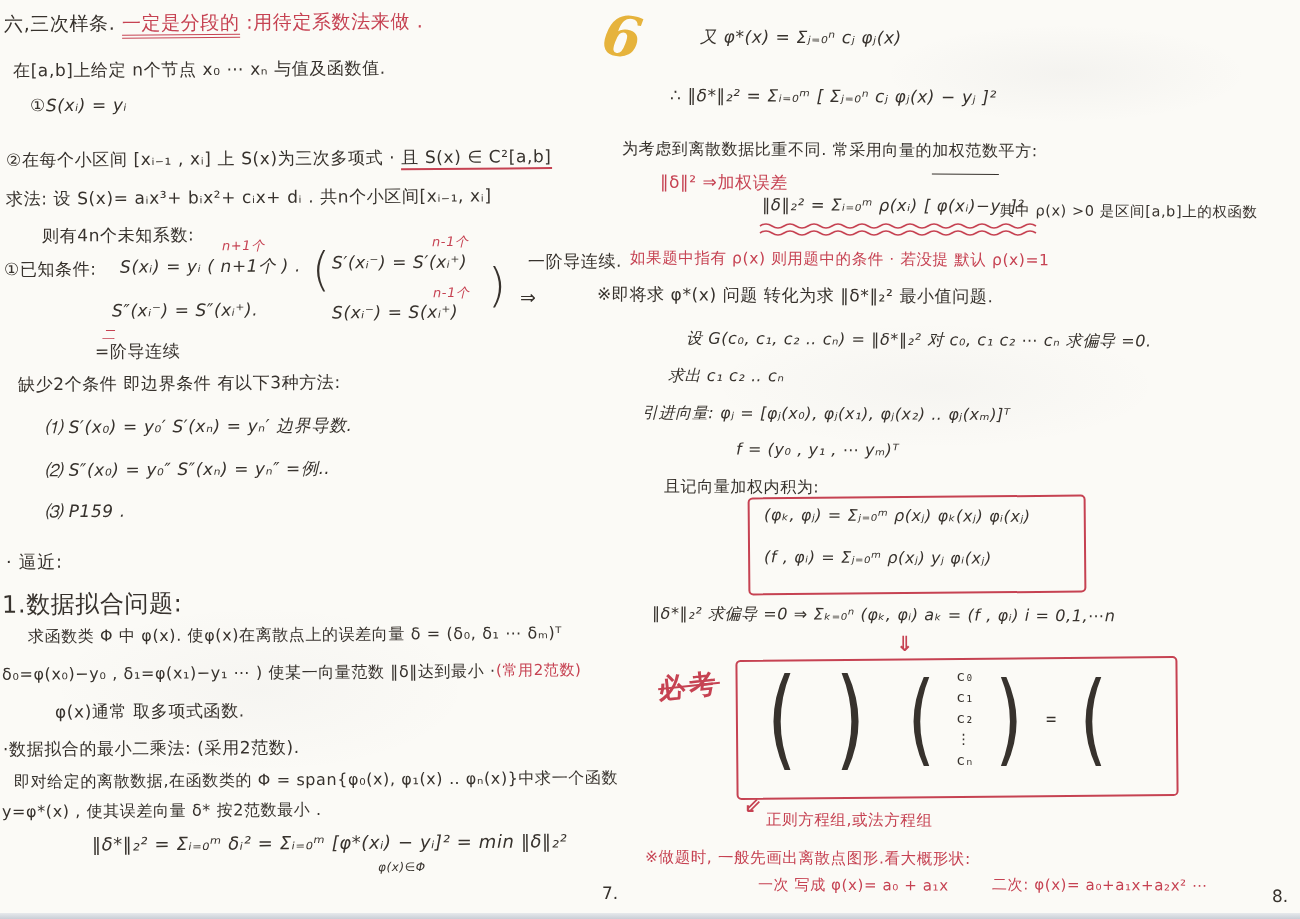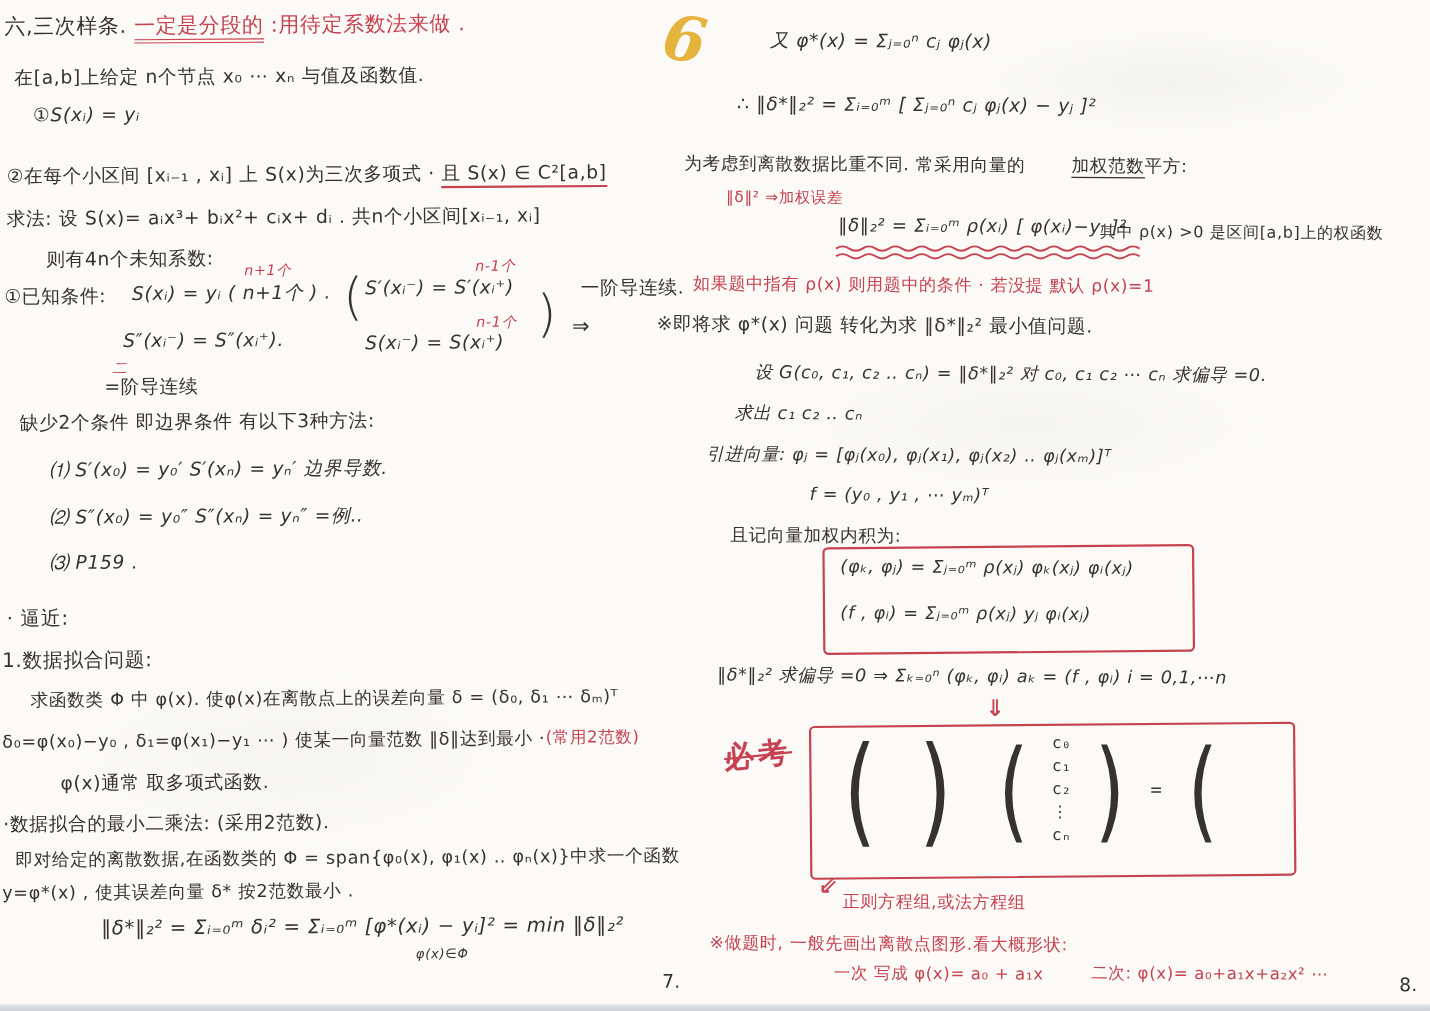--- a/index.html
+++ b/index.html
@@ -14,21 +14,21 @@
     --ink:#37322d; --red:#c64252; --yellow:#e6b33c;
   }
   .ln{position:absolute;white-space:nowrap;color:var(--ink);font-size:17px;
       letter-spacing:.6px;transform:rotate(-.4deg);}
   .rt{transform:rotate(.35deg);}
   .red{color:var(--red);}
   .sm{font-size:13px;font-style:italic;}
   .math{font-style:italic;}
   .ul-red-double{border-bottom:4px double var(--red);padding-bottom:1px;}
   .ul-red{border-bottom:2px solid var(--red);padding-bottom:1px;}
-  .ul-black{border-bottom:1.6px solid var(--ink);padding-bottom:1px;margin-left:42px;}
+  .ul-black{border-bottom:1.6px solid var(--ink);padding-bottom:14px;}
   .bigparen{position:absolute;color:var(--ink);font-size:46px;font-weight:300;line-height:1;}
   .redbox{position:absolute;border:2.3px solid var(--red);border-radius:5px;transform:rotate(-.5deg);}
   .corner6{position:absolute;color:var(--yellow);font-family:"DejaVu Serif",serif;
       font-size:56px;font-style:italic;font-weight:bold;transform:rotate(9deg);line-height:1;}
   .mustred{position:absolute;color:var(--red);font-size:27px;font-weight:bold;
       letter-spacing:4px;transform:rotate(-6deg);text-decoration:line-through;}
   .matwrap{position:absolute;display:flex;align-items:center;gap:6px;
       font-family:"DejaVu Sans Mono","DejaVu Sans",monospace;color:var(--ink);}
   .mcol{display:flex;flex-direction:column;justify-content:center;}
   .mrow{font-size:14.5px;line-height:27px;white-space:pre;letter-spacing:0;}
@@ -83,21 +83,21 @@
 
     <div class="ln red sm" style="left:102px;top:326px">二</div>
     <div class="ln" style="left:95px;top:340px">=阶导连续</div>
 
     <div class="ln" style="left:18px;top:372px">缺少2个条件 即边界条件 有以下3种方法:</div>
     <div class="ln math" style="left:45px;top:415px">⑴  S′(x₀) = y₀′     S′(xₙ) = yₙ′     边界导数.</div>
     <div class="ln math" style="left:45px;top:458px">⑵  S″(x₀) = y₀″     S″(xₙ) = yₙ″        =例‥</div>
     <div class="ln math" style="left:45px;top:500px">⑶  P159 .</div>
 
     <div class="ln" style="left:6px;top:550px;font-size:18px">· 逼近:</div>
-    <div class="ln" style="left:2px;top:588px;font-size:18px">1.数据拟合问题:</div>
+    <div class="ln" style="left:2px;top:588px;font-size:24px">1.数据拟合问题:</div>
     <div class="ln" style="left:28px;top:625px;font-size:16px">求函数类 Φ 中 φ(x). 使φ(x)在离散点上的误差向量 δ = (δ₀, δ₁ ⋯ δₘ)ᵀ</div>
     <div class="ln" style="left:2px;top:663px;font-size:16px">δ₀=φ(x₀)−y₀ , δ₁=φ(x₁)−y₁ ⋯ ) 使某一向量范数 ‖δ‖达到最小 ·</div>
     <div class="ln red" style="left:496px;top:661px;font-size:15px">(常用2范数)</div>
     <div class="ln" style="left:55px;top:700px">φ(x)通常 取多项式函数.</div>
 
     <div class="ln" style="left:3px;top:737px">·数据拟合的最小二乘法: (采用2范数).</div>
     <div class="ln" style="left:14px;top:770px;font-size:16px">即对给定的离散数据,在函数类的 Φ = span{φ₀(x), φ₁(x) ‥ φₙ(x)}中求一个函数</div>
     <div class="ln" style="left:2px;top:801px;font-size:16px">y=φ*(x) , 使其误差向量 δ* 按2范数最小 .</div>
     <div class="ln math" style="left:92px;top:832px;font-size:18px">‖δ*‖₂² = Σᵢ₌₀ᵐ δᵢ² = Σᵢ₌₀ᵐ [φ*(xᵢ) − yᵢ]² = min ‖δ‖₂²</div>
     <div class="ln math" style="left:378px;top:860px;font-size:12px">φ(x)∈Φ</div>
@@ -109,21 +109,21 @@
 
     <div class="corner6" style="left:603px;top:8px">6</div>
 
     <div class="ln rt math" style="left:700px;top:26px">又 φ*(x) = Σⱼ₌₀ⁿ cⱼ φⱼ(x)</div>
     <div class="ln rt math" style="left:670px;top:86px">∴ ‖δ*‖₂² = Σᵢ₌₀ᵐ [ Σⱼ₌₀ⁿ cⱼ φⱼ(x) − yⱼ ]²</div>
 
     <div class="ln rt" style="left:622px;top:140px;font-size:16px">
       <span>为考虑到离散数据比重不同. 常采用向量的</span><span class="ul-black">加权范数</span><span>平方:</span>
     </div>
 
-    <div class="ln rt red" style="left:660px;top:171px;font-size:14px">‖δ‖² ⇒加权误差</div>
+    <div class="ln rt red" style="left:660px;top:171px;font-size:17px">‖δ‖² ⇒加权误差</div>
     <div class="ln rt math" style="left:762px;top:196px;font-size:16.5px">‖δ‖₂² = Σᵢ₌₀ᵐ ρ(xᵢ) [ φ(xᵢ)−yᵢ ]²</div>
     <div class="ln rt" style="left:1000px;top:202px;font-size:14.5px">其中 ρ(x) &gt;0 是区间[a,b]上的权函数</div>
 
     <svg class="wavy" style="left:758px;top:222px" width="284" height="16" viewBox="0 0 284 16">
       <path d="M2 4 Q8 0 14 4 T26 4 T38 4 T50 4 T62 4 T74 4 T86 4 T98 4 T110 4 T122 4 T134 4 T146 4 T158 4 T170 4 T182 4 T194 4 T206 4 T218 4 T230 4 T242 4 T254 4 T266 4 T278 4" stroke="#c64252" stroke-width="1.7" fill="none"></path>
       <path d="M2 11 Q8 7 14 11 T26 11 T38 11 T50 11 T62 11 T74 11 T86 11 T98 11 T110 11 T122 11 T134 11 T146 11 T158 11 T170 11 T182 11 T194 11 T206 11 T218 11 T230 11 T242 11 T254 11 T266 11 T278 11" stroke="#c64252" stroke-width="1.7" fill="none"></path>
     </svg>
 
     <div class="ln rt red" style="left:630px;top:249px;font-size:15.5px">如果题中指有 ρ(x) 则用题中的条件 · 若没提 默认 ρ(x)=1</div>
     <div class="ln rt" style="left:597px;top:284px">※即将求 φ*(x) 问题 转化为求 ‖δ*‖₂² 最小值问题.</div>

